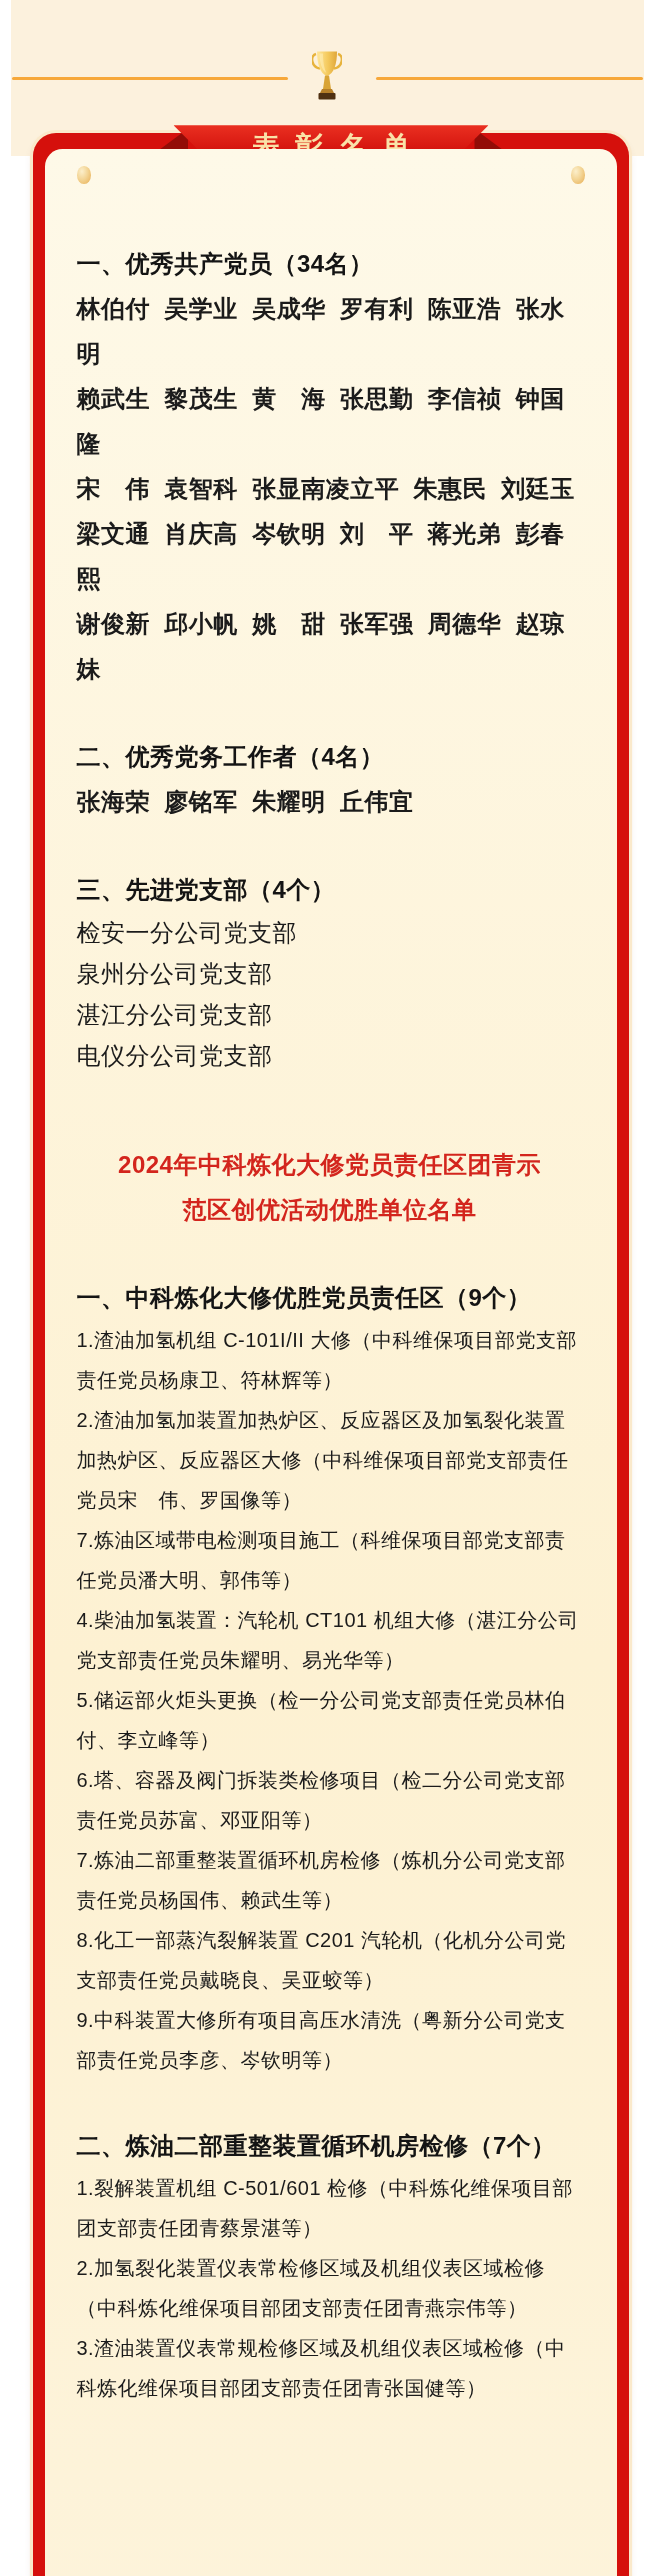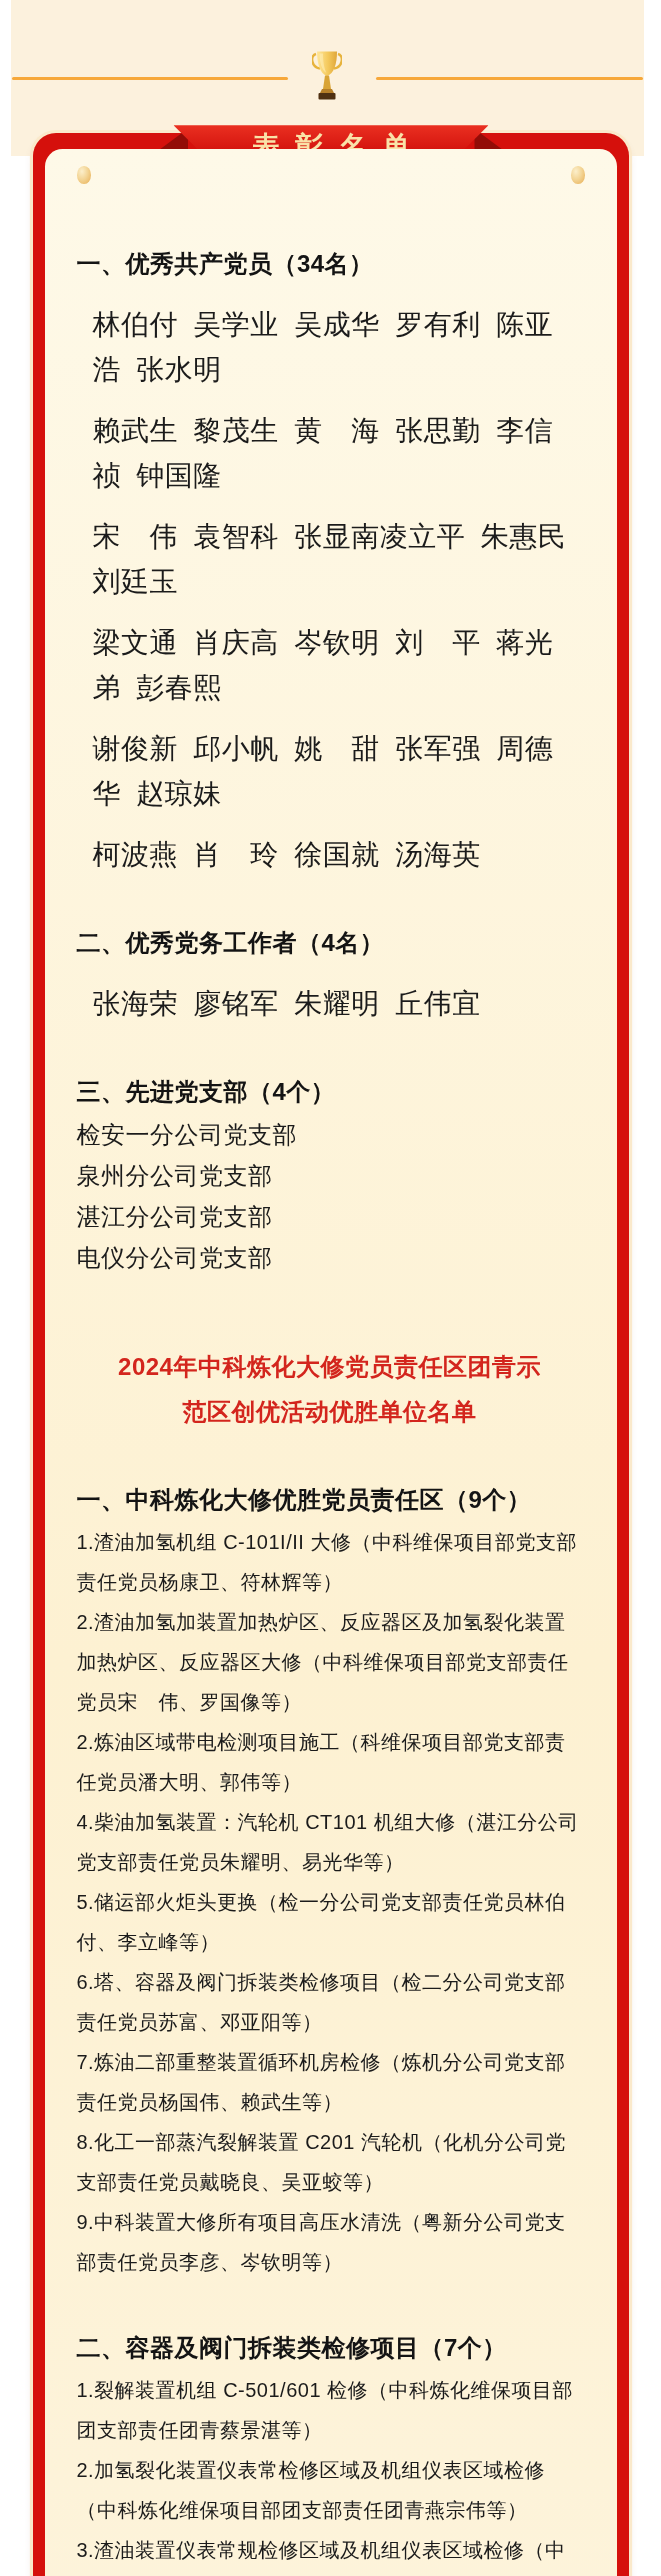--- a/index.html
+++ b/index.html
@@ -68,22 +68,23 @@
     text-align:center;letter-spacing:0.5px;
   }
   .red-title .tl-line{display:block;}
   .red-title.second{margin-top:66px;}
   .h{
     margin:0;font-weight:700;font-size:24px;line-height:45px;color:#141414;
     letter-spacing:0.5px;
   }
   .h.mt{margin-top:43px;}
   .names{
-    margin:16px;font-size:28px;line-height:45px;word-spacing:7.2px;letter-spacing:0.5px;
+    margin:0;font-size:24px;line-height:45px;word-spacing:7.2px;letter-spacing:0.5px;
     white-space:pre-wrap;
+    font-weight:bold;
   }
   .branch{margin:0;font-size:24px;line-height:41px;letter-spacing:0.5px;}
   .item{margin:0;font-size:20px;line-height:40px;letter-spacing:0.5px;white-space:pre-wrap;}
 </style>
 </head>
 <body>
 
 <div class="top-band">
   <div class="gold-line left"></div>
   <div class="gold-line right"></div>
@@ -120,48 +121,47 @@
 
     <div class="content">
 
 
       <p class="h mt">一、优秀共产党员（34名）</p>
       <p class="names">林伯付 吴学业 吴成华 罗有利 陈亚浩 张水明</p>
       <p class="names">赖武生 黎茂生 黄　海 张思勤 李信祯 钟国隆</p>
       <p class="names">宋　伟 袁智科 张显南凌立平 朱惠民 刘廷玉</p>
       <p class="names">梁文通 肖庆高 岑钦明 刘　平 蒋光弟 彭春熙</p>
       <p class="names">谢俊新 邱小帆 姚　甜 张军强 周德华 赵琼妹</p>
-      <p class="names">柯波燕 肖　玲 徐国就 汤海英</p>
 
       <p class="h mt">二、优秀党务工作者（4名）</p>
       <p class="names">张海荣 廖铭军 朱耀明 丘伟宜</p>
 
       <p class="h mt">三、先进党支部（4个）</p>
       <p class="branch">检安一分公司党支部</p>
       <p class="branch">泉州分公司党支部</p>
       <p class="branch">湛江分公司党支部</p>
       <p class="branch">电仪分公司党支部</p>
 
       <h2 class="red-title second">
         <span class="tl-line">2024年中科炼化大修党员责任区团青示</span>
         <span class="tl-line">范区创优活动优胜单位名单</span>
       </h2>
 
       <p class="h mt">一、中科炼化大修优胜党员责任区（9个）</p>
       <p class="item">1.渣油加氢机组 C-101I/II 大修（中科维保项目部党支部责任党员杨康卫、符林辉等）</p>
       <p class="item">2.渣油加氢加装置加热炉区、反应器区及加氢裂化装置加热炉区、反应器区大修（中科维保项目部党支部责任党员宋　伟、罗国像等）</p>
-      <p class="item">2.炼油区域带电检测项目施工（科维保项目部党支部责任党员潘大明、郭伟等）</p>
+      <p class="item">7.炼油区域带电检测项目施工（科维保项目部党支部责任党员潘大明、郭伟等）</p>
       <p class="item">4.柴油加氢装置：汽轮机 CT101 机组大修（湛江分公司党支部责任党员朱耀明、易光华等）</p>
       <p class="item">5.储运部火炬头更换（检一分公司党支部责任党员林伯付、李立峰等）</p>
       <p class="item">6.塔、容器及阀门拆装类检修项目（检二分公司党支部责任党员苏富、邓亚阳等）</p>
       <p class="item">7.炼油二部重整装置循环机房检修（炼机分公司党支部责任党员杨国伟、赖武生等）</p>
       <p class="item">8.化工一部蒸汽裂解装置 C201 汽轮机（化机分公司党支部责任党员戴晓良、吴亚蛟等）</p>
       <p class="item">9.中科装置大修所有项目高压水清洗（粤新分公司党支部责任党员李彦、岑钦明等）</p>
 
-      <p class="h mt">二、容器及阀门拆装类检修项目（7个）</p>
+      <p class="h mt">二、炼油二部重整装置循环机房检修（7个）</p>
       <p class="item">1.裂解装置机组 C-501/601 检修（中科炼化维保项目部团支部责任团青蔡景湛等）</p>
       <p class="item">2.加氢裂化装置仪表常检修区域及机组仪表区域检修（中科炼化维保项目部团支部责任团青燕宗伟等）</p>
       <p class="item">3.渣油装置仪表常规检修区域及机组仪表区域检修（中科炼化维保项目部团支部责任团青张国健等）</p>
 
     </div>
   </div>
 </div>
 
 
 </body></html>

